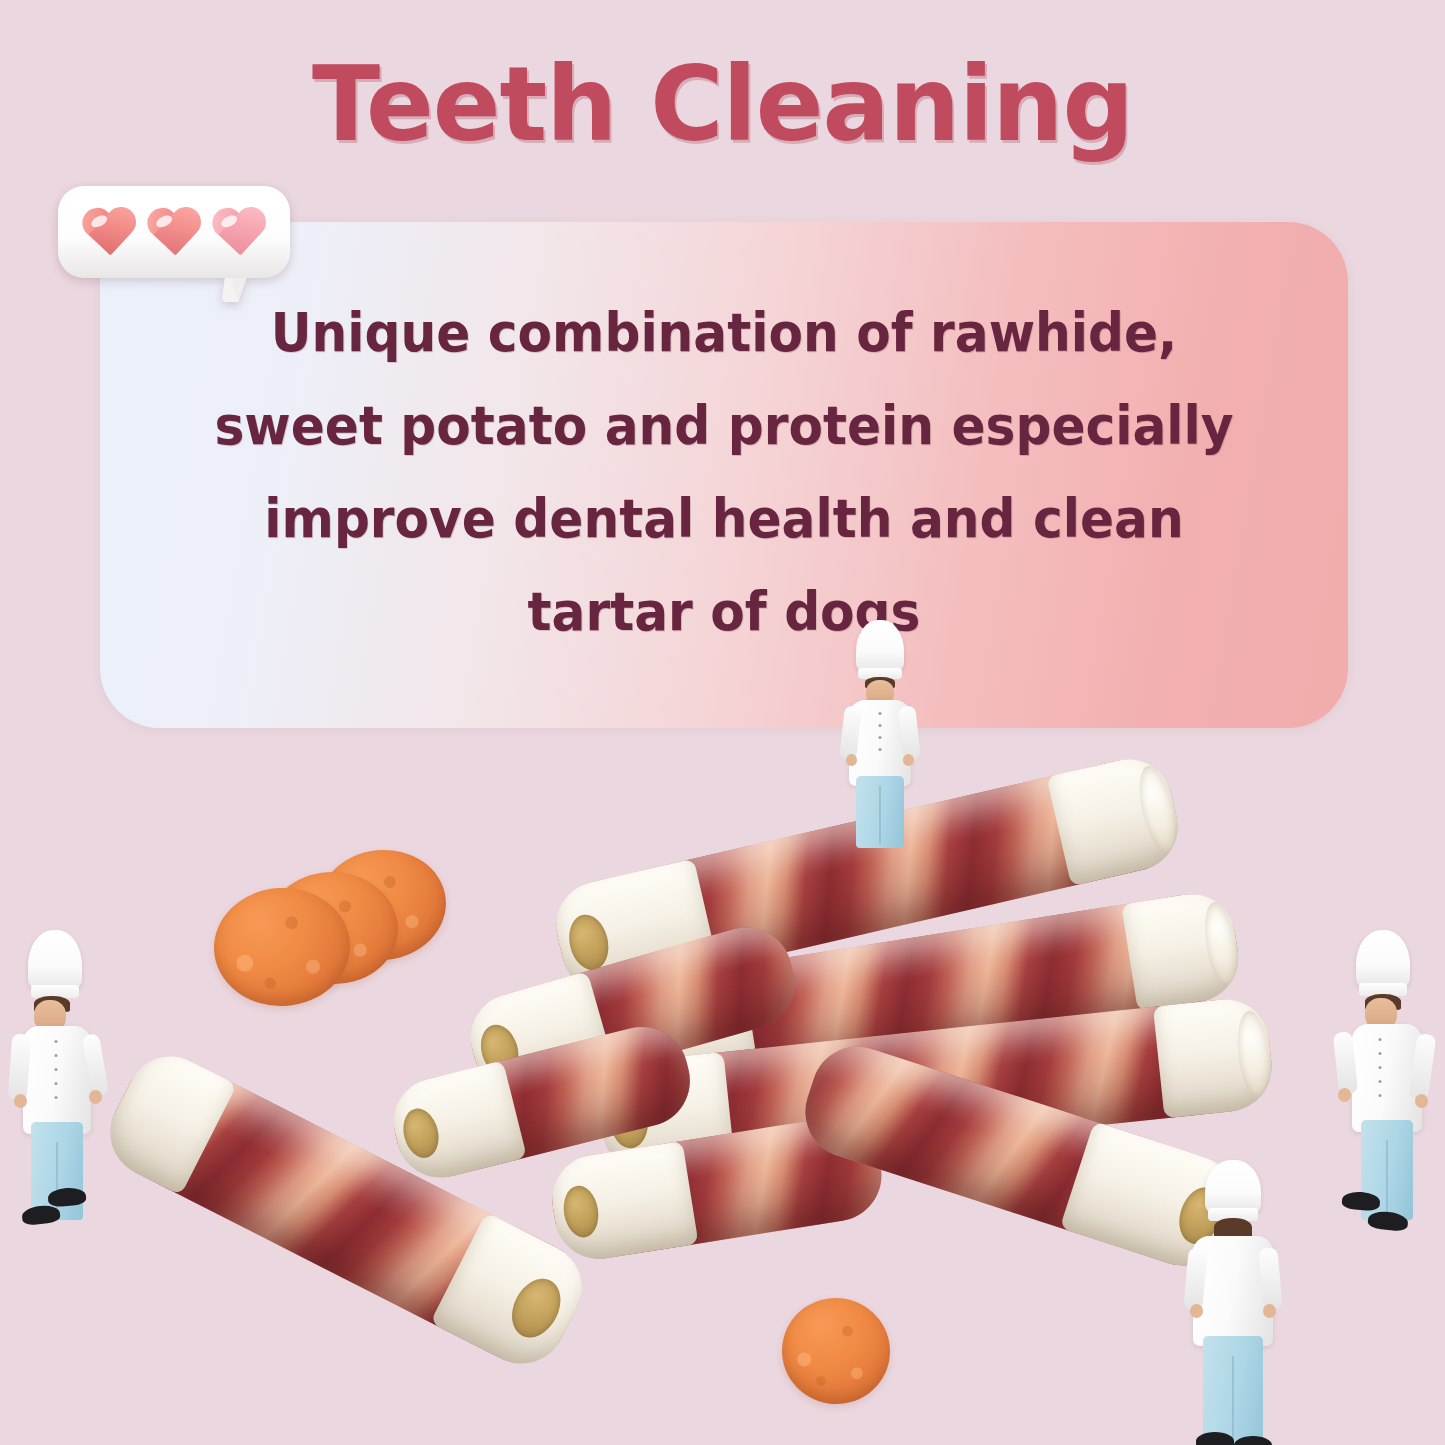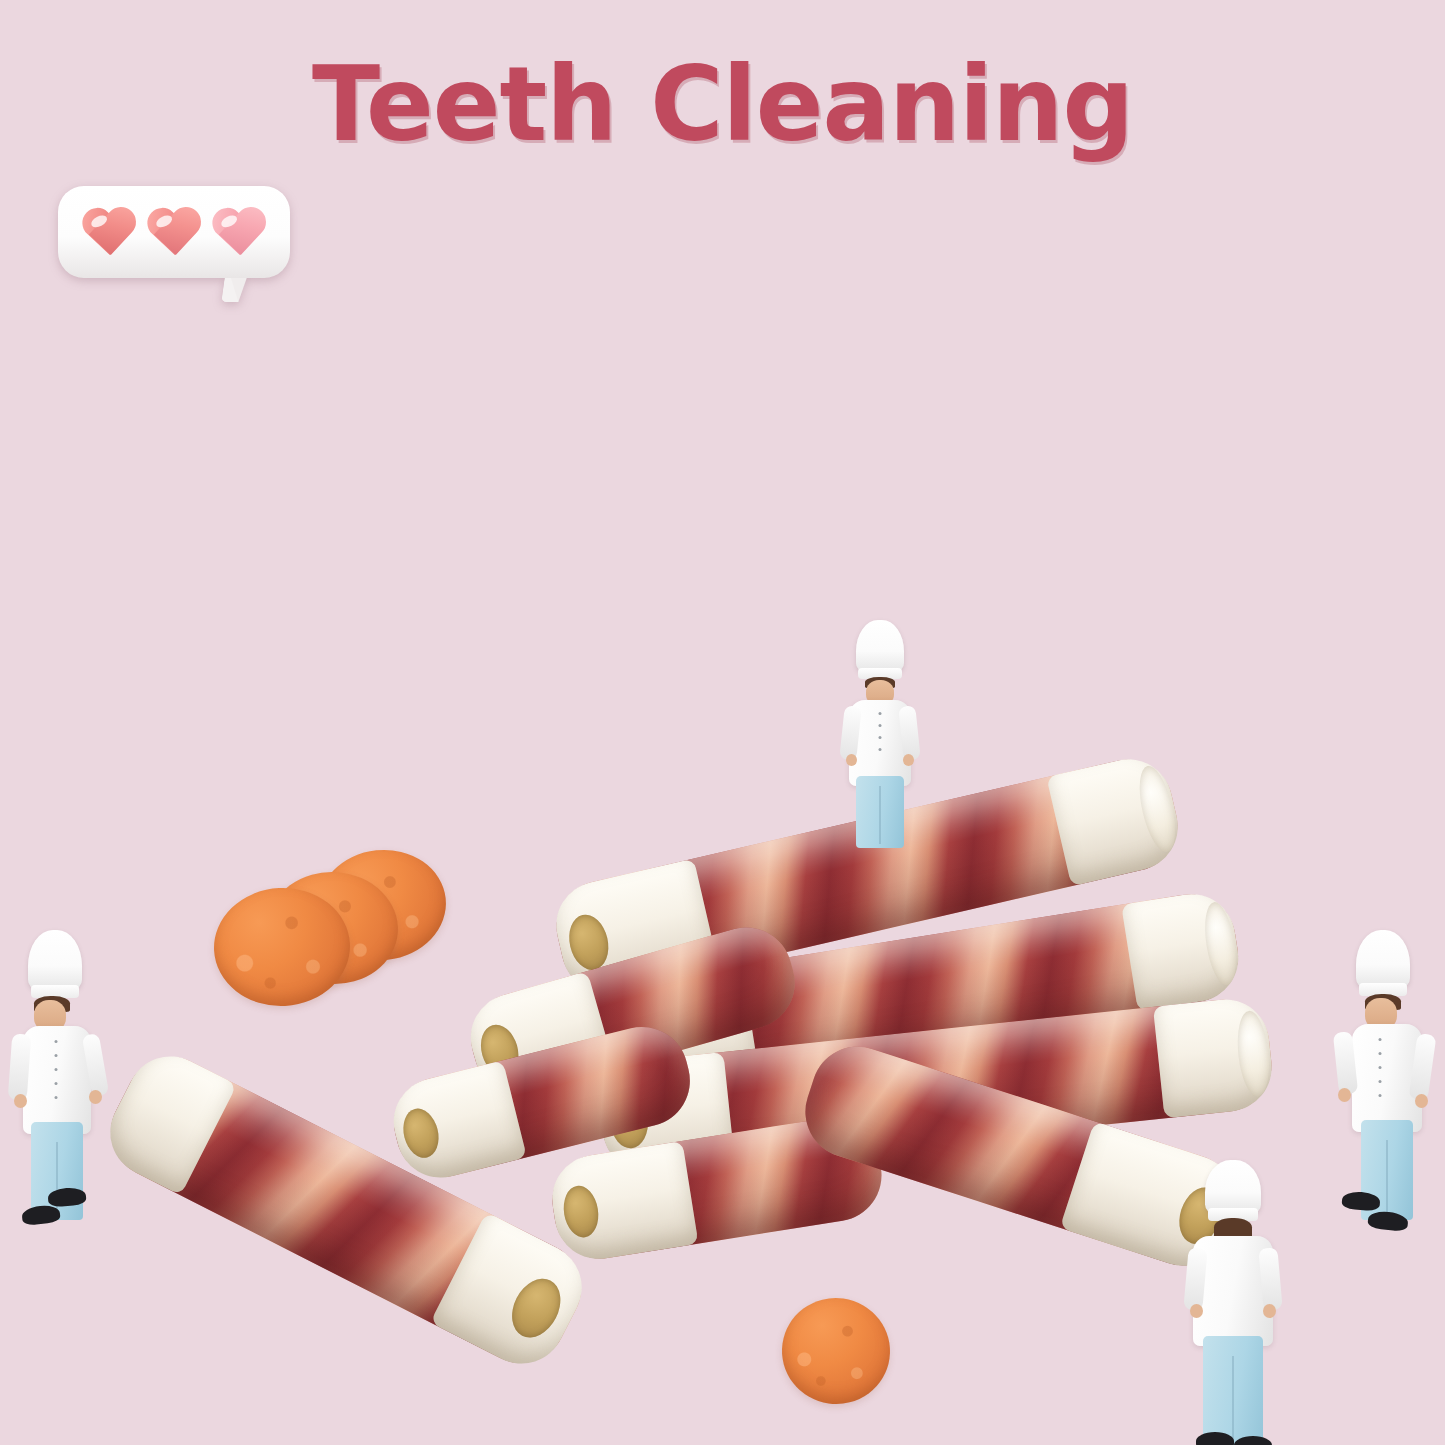--- a/index.html
+++ b/index.html
@@ -204,20 +204,23 @@
     width:3px; height:3px; border-radius:50%; background:#9AA0A6;
   }
 </style>
 </head>
 <body>
 
 <div id="stage">
 
   <div class="title">Teeth Cleaning</div>
 
+  <div class="card">
+    <div class="card-text">Unique combination of rawhide, sweet potato and protein especially improve dental health and clean tartar of dogs</div>
+  </div>
 
   <div class="badge">
     <div class="badge-tail"></div>
     <div class="badge-body">
       <div class="heart h1">
           <div class="gloss"></div>
         </div>
       <div class="heart h2">
           <div class="gloss"></div>
         </div>

